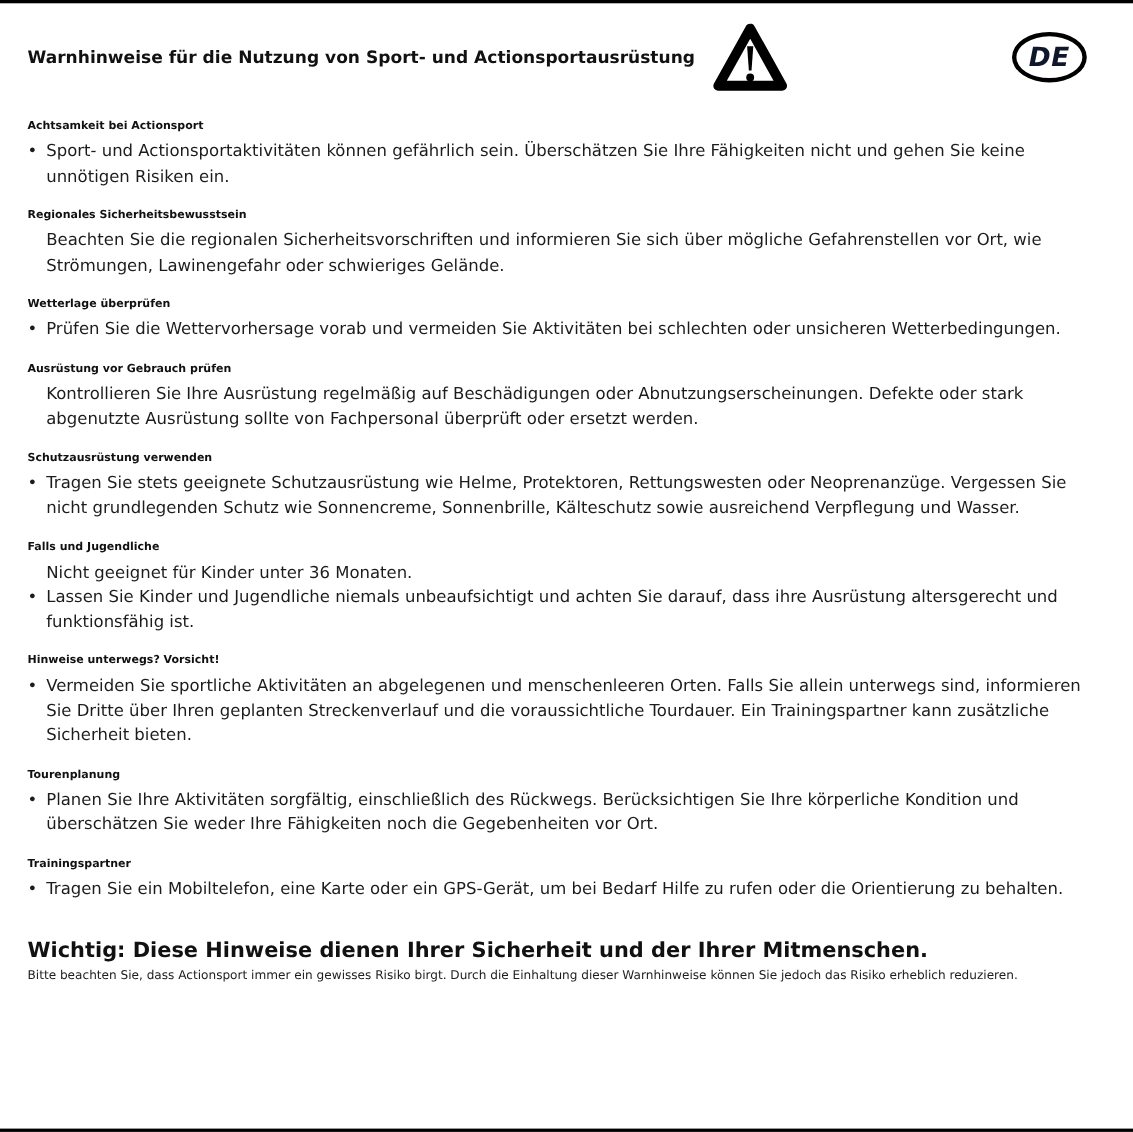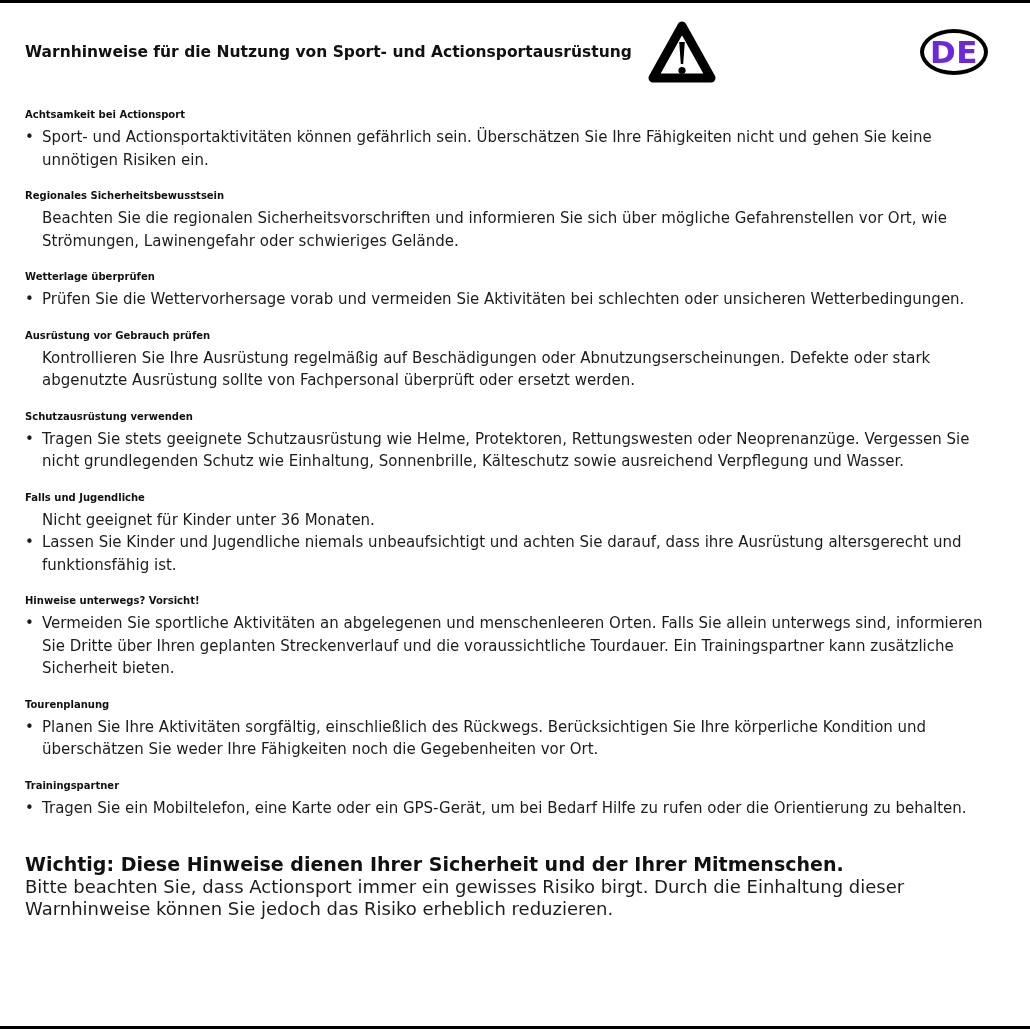--- a/index.html
+++ b/index.html
@@ -51,24 +51,25 @@
   .lang-badge {
     margin-left: auto;
     margin-right: 12px;
     width: 60px;
     height: 38px;
     border: 4px solid #000000;
     border-radius: 50%;
     display: flex;
     align-items: center;
     justify-content: center;
-    font-size: 31px;
-    font-weight: bold;
-    color: #6d28d9;
+    font-size: 24px;
+    font-weight: bold;
+    color: #0f172a;
     letter-spacing: 0.5px;
+    font-style: italic;
   }
 
   
   .section { margin-bottom: 14px; }
   .section-heading {
     font-size: 10px;
     font-weight: bold;
     line-height: 22px;
     color: #111111;
   }
@@ -86,21 +87,21 @@
   .item.plain { padding-left: 17px; }
 
   .footer-block { margin-top: 34px; }
   .footer-heading {
     font-size: 19px;
     font-weight: bold;
     line-height: 22.5px;
     color: #111111;
   }
   .footer-text {
-    font-size: 18px;
+    font-size: 11px;
     line-height: 22.5px;
     color: #1c1c1c;
     max-width: 960px;
   }
 </style>
 </head>
 <body>
 
 <div class="edge-bar top"></div>
 
@@ -143,21 +144,21 @@
     <div class="section-heading">Ausrüstung vor Gebrauch prüfen</div>
     <div class="item plain">
       <span class="item-text">Kontrollieren Sie Ihre Ausrüstung regelmäßig auf Beschädigungen oder Abnutzungserscheinungen. Defekte oder stark abgenutzte Ausrüstung sollte von Fachpersonal überprüft oder ersetzt werden.</span>
     </div>
   </div>
 
   <div class="section">
     <div class="section-heading">Schutzausrüstung verwenden</div>
     <div class="item bullet">
       <span class="marker">•</span>
-      <span class="item-text">Tragen Sie stets geeignete Schutzausrüstung wie Helme, Protektoren, Rettungswesten oder Neoprenanzüge. Vergessen Sie nicht grundlegenden Schutz wie Einhaltung, Sonnenbrille, Kälteschutz sowie ausreichend Verpflegung und Wasser.</span>
+      <span class="item-text">Tragen Sie stets geeignete Schutzausrüstung wie Helme, Protektoren, Rettungswesten oder Neoprenanzüge. Vergessen Sie nicht grundlegenden Schutz wie Sonnencreme, Sonnenbrille, Kälteschutz sowie ausreichend Verpflegung und Wasser.</span>
     </div>
   </div>
 
   <div class="section">
     <div class="section-heading">Falls und Jugendliche</div>
     <div class="item plain">
       <span class="item-text">Nicht geeignet für Kinder unter 36 Monaten.</span>
     </div>
     <div class="item bullet">
       <span class="marker">•</span>

